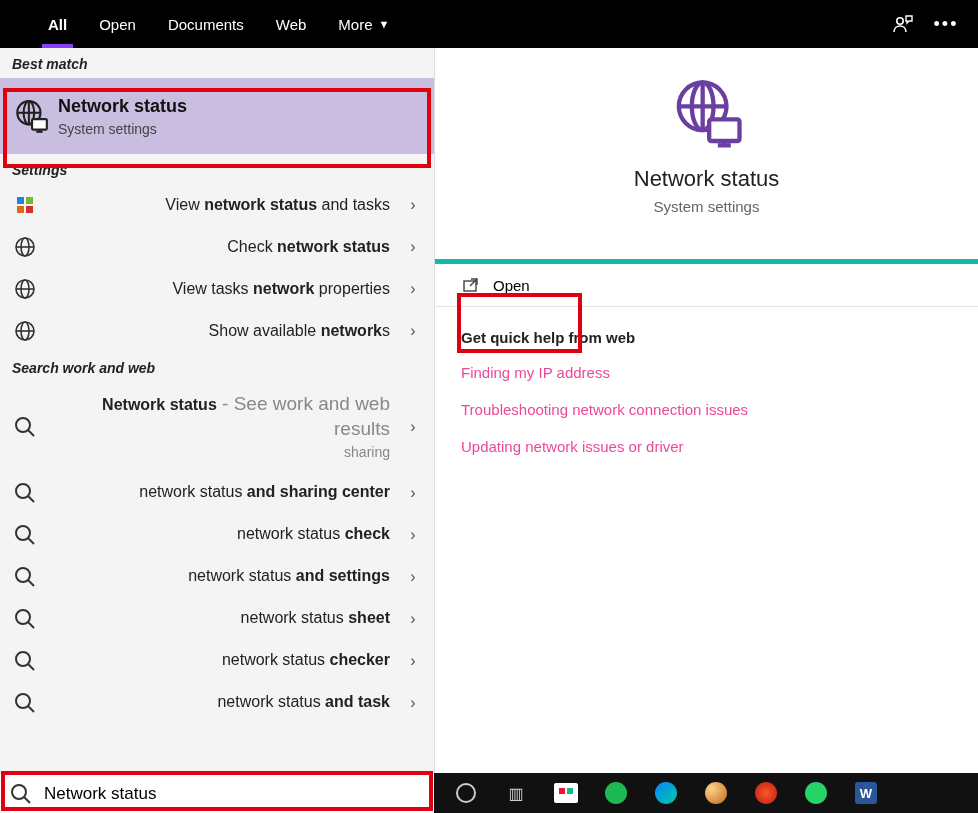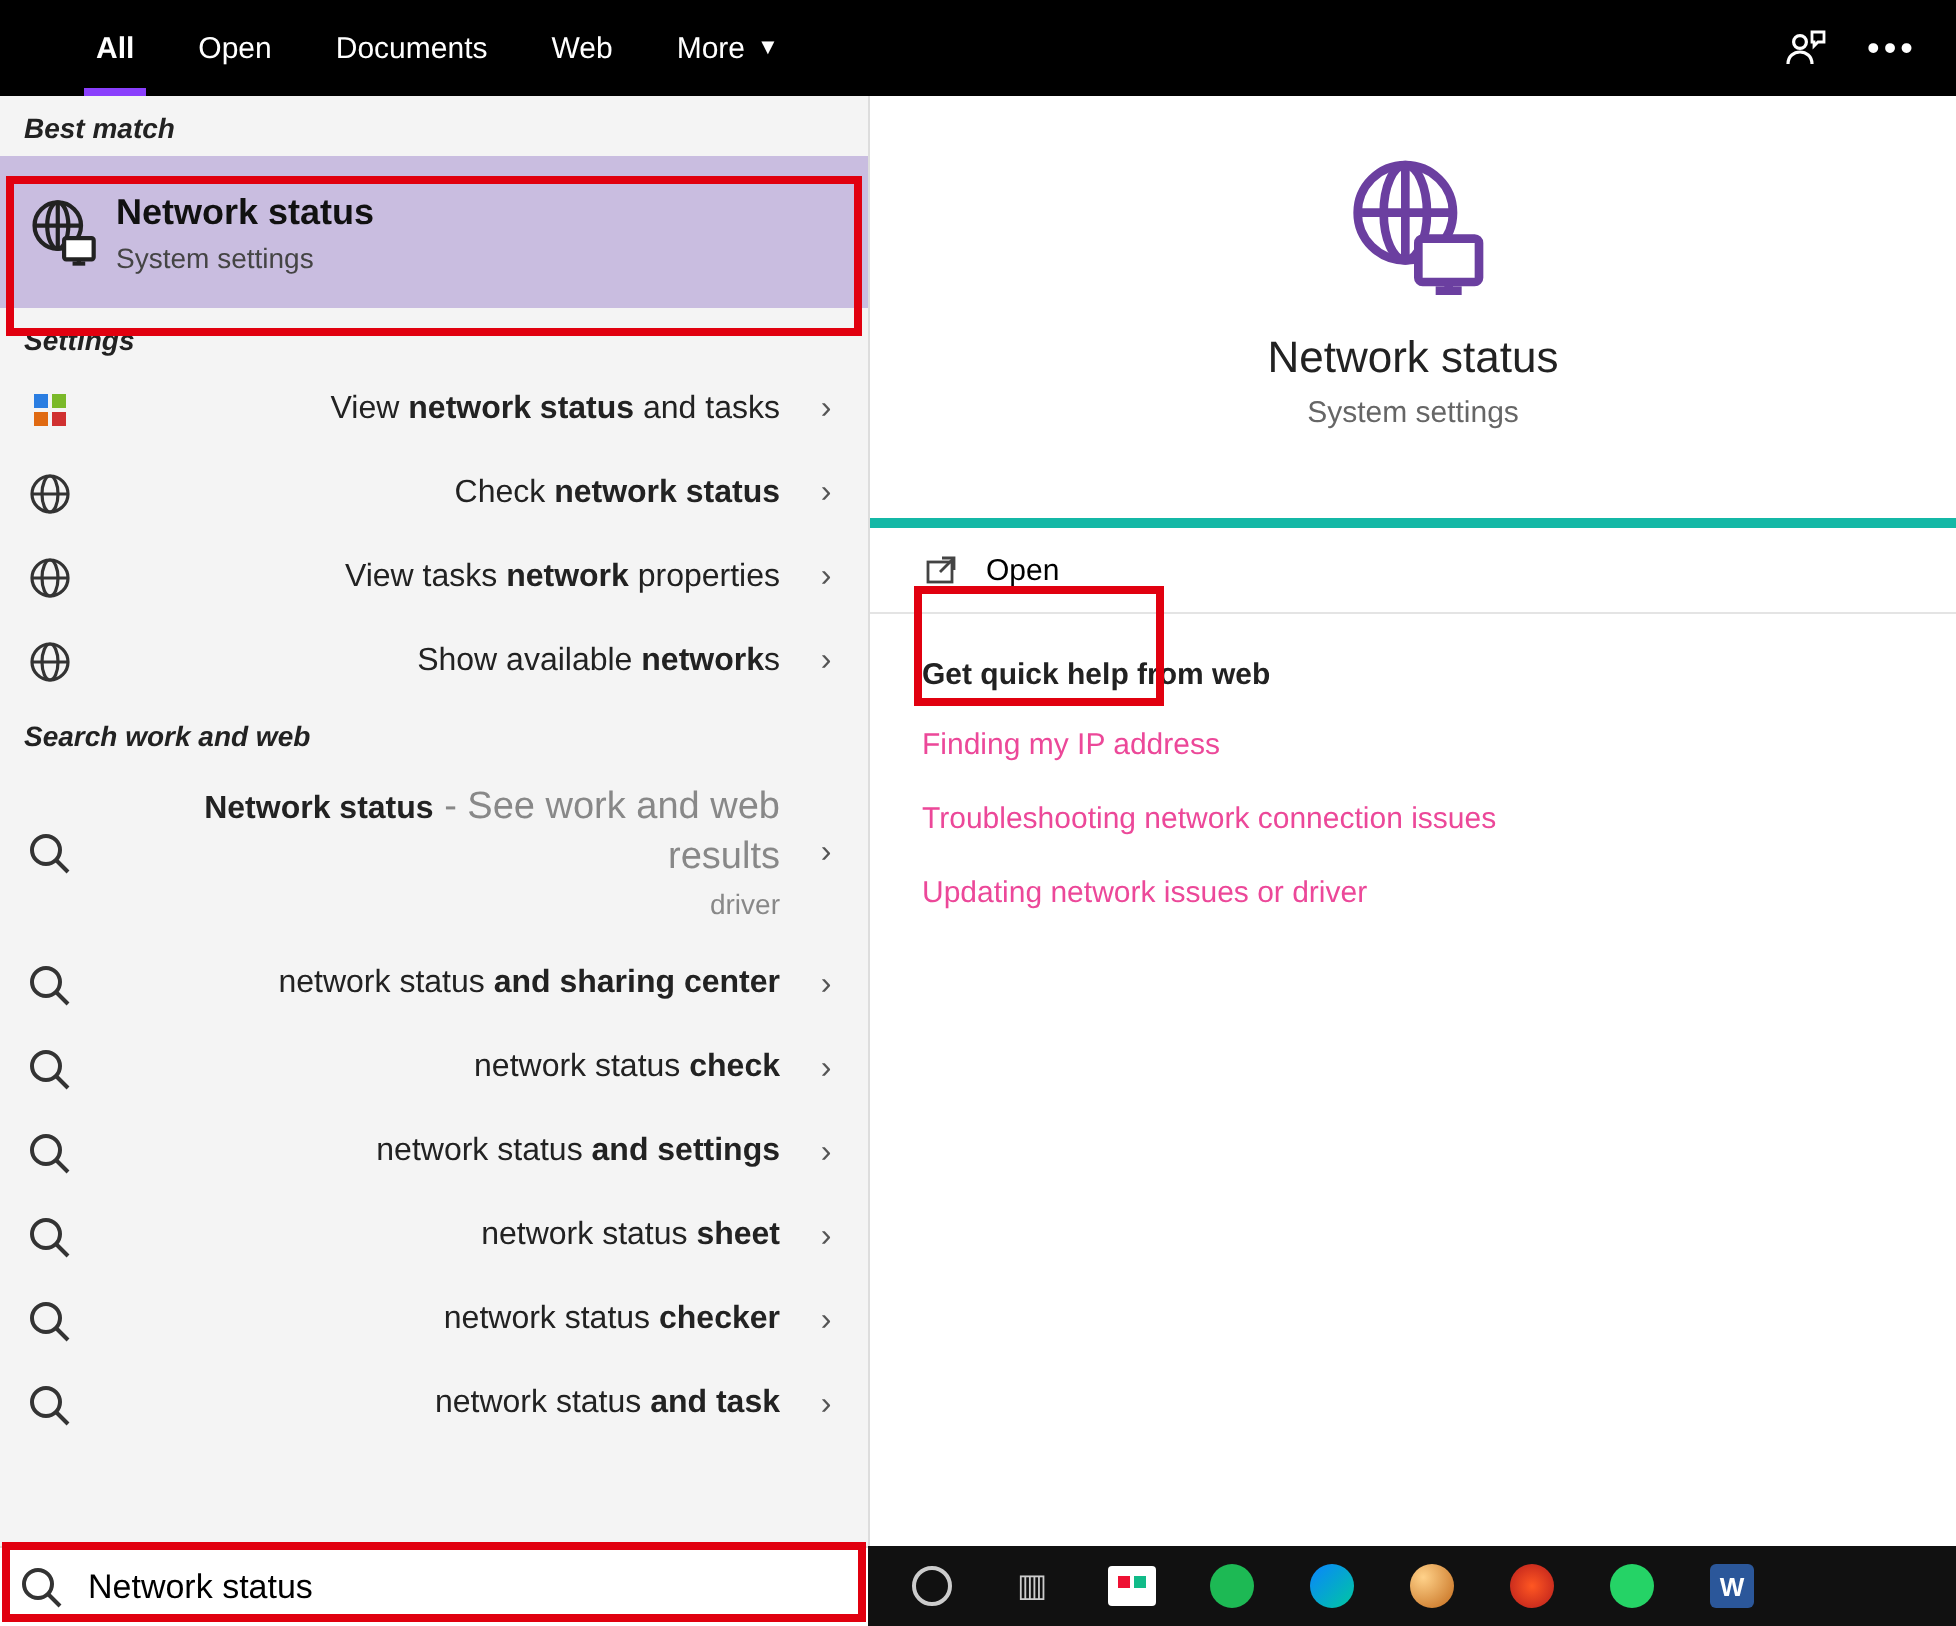--- a/index.html
+++ b/index.html
@@ -294,21 +294,21 @@
     </div>
 
     <div class="section-header">Search work and web</div>
 
     <div class="item-row">
       <div class="icon-slot">
           <svg width="22" height="22" viewBox="0 0 22 22" style="color:#333">
             <use href="#search-glyph"></use>
           </svg>
         </div>
-      <div class="label-slot"><b>Network status</b><span class="suffix"> - See work and web results</span><span class="sub-note">driver</span></div>
+      <div class="label-slot"><b>Network status</b><span class="suffix"> - See work and web results</span><span class="sub-note">sharing</span></div>
       <div class="chev">›</div>
     </div>
     <div class="item-row">
       <div class="icon-slot">
           <svg width="22" height="22" viewBox="0 0 22 22" style="color:#333">
             <use href="#search-glyph"></use>
           </svg>
         </div>
       <div class="label-slot"><span class="thin">network status </span><b>and sharing center</b></div>
       <div class="chev">›</div>

